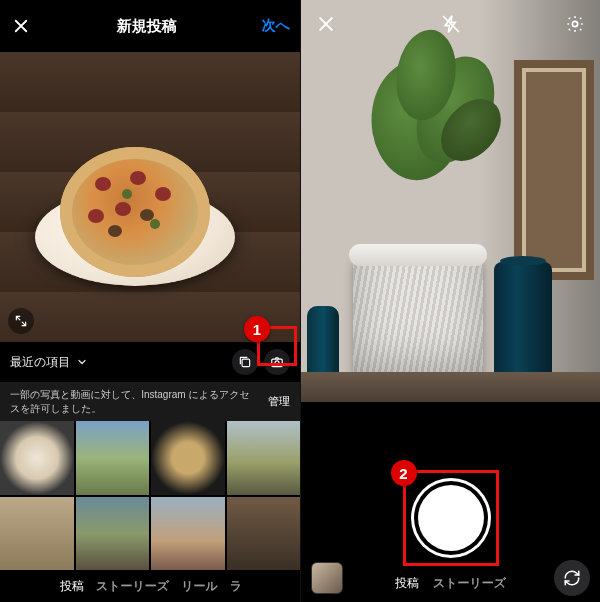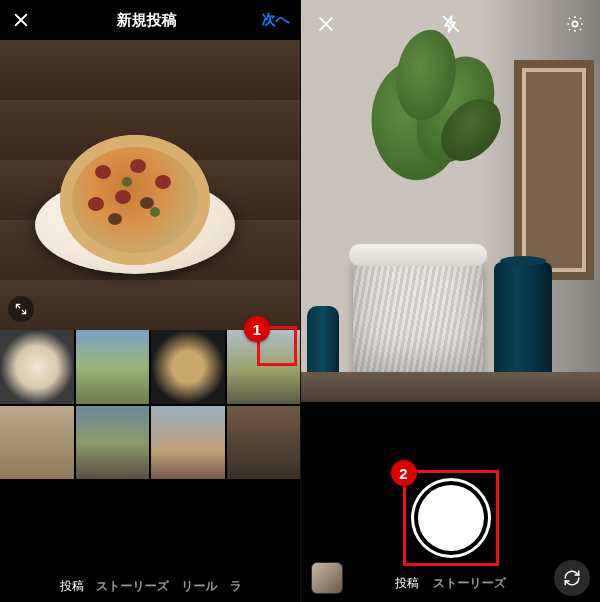--- a/index.html
+++ b/index.html
@@ -2,21 +2,21 @@
 <html><head>
 <meta charset="utf-8">
 <style>
   * { margin: 0; padding: 0; box-sizing: border-box; }
   html, body { width: 600px; height: 602px; background: #000; overflow: hidden; font-family: -apple-system, "Hiragino Sans", sans-serif; color: #fff; }
   .wrap { display: flex; width: 600px; height: 602px; }
   .pane { position: relative; width: 300px; height: 602px; background: #000; overflow: hidden; }
   .pane + .pane { border-left: 1px solid #111; }
 
   
-  .hdr { height: 40px; display: flex; align-items: center; justify-content: space-between; padding: 0 10px; }
+  .hdr { height: 52px; display: flex; align-items: center; justify-content: space-between; padding: 0 10px; }
   .ic { width: 22px; height: 22px; display: flex; align-items: center; justify-content: center; color: #fff; }
   .title { font-size: 15px; font-weight: 600; }
   .next { font-size: 14px; font-weight: 600; color: #0a84ff; }
 
   .preview { width: 300px; height: 290px; background: #2b1d14; position: relative; overflow: hidden; }
   .table { position: absolute; inset: 0; background: linear-gradient(180deg, #2a1a10 0%, #3a281c 40%, #46352a 100%); }
   .plank { position: absolute; left: 0; right: 0; height: 60px; background: linear-gradient(180deg, #4a372a, #3a281c); }
   .plank:nth-child(1){top:0;} .plank:nth-child(2){top:60px;} .plank:nth-child(3){top:120px;} .plank:nth-child(4){top:180px;} .plank:nth-child(5){top:240px;}
   .plate { position: absolute; left: 35px; top: 100px; width: 200px; height: 170px; border-radius: 50%; background: radial-gradient(ellipse at 40% 35%, #fdf6ec 0%, #f3e9db 55%, #e0d2bd 100%); box-shadow: 0 6px 18px rgba(0,0,0,.55); transform: rotateX(55deg); }
   .pizza { position: absolute; left: 60px; top: 95px; width: 150px; height: 130px; border-radius: 50%; background: radial-gradient(circle at 45% 40%, #c77c3a 0%, #d98f46 30%, #c9a86b 60%, #e6c98a 100%); box-shadow: inset 0 0 0 12px #d9b070; }
@@ -121,21 +121,47 @@
         <div class="top grn" style="left:62px;top:42px;"></div>
         <div class="top grn" style="left:90px;top:72px;"></div>
       </div>
       <div class="expand">
         <svg width="14" height="14" viewBox="0 0 24 24" fill="none" stroke="#fff" stroke-width="2" stroke-linecap="round">
             <path d="M4 10V4h6M20 14v6h-6M4 4l6 6M20 20l-6-6"></path>
           </svg>
       </div>
     </div>
 
-
+    <div class="pickerbar">
+      <span class="plabel">最近の項目</span>
+      <span class="chev">
+        <svg width="12" height="12" viewBox="0 0 24 24" fill="none" stroke="#ddd" stroke-width="2.5" stroke-linecap="round">
+            <path d="M6 9l6 6 6-6"></path>
+          </svg>
+      </span>
+      <span class="spacer"></span>
+      <span class="circbtn">
+        <svg width="14" height="14" viewBox="0 0 24 24" fill="none" stroke="#fff" stroke-width="2">
+            <rect x="7" y="7" width="13" height="13" rx="2"></rect>
+            <path d="M4 16V5a1 1 0 011-1h11"></path>
+          </svg>
+      </span>
+      <span class="circbtn">
+        <svg width="14" height="14" viewBox="0 0 24 24" fill="none" stroke="#fff" stroke-width="2">
+            <rect x="3" y="7" width="18" height="13" rx="2"></rect>
+            <circle cx="12" cy="13.5" r="3.5"></circle>
+            <path d="M9 7l1.2-2h3.6L15 7"></path>
+          </svg>
+      </span>
+    </div>
+
+    <div class="perm">
+      <div class="permtxt">一部の写真と動画に対して、Instagram によるアクセスを許可しました。</div>
+      <div class="manage">管理</div>
+    </div>
 
     <div class="grid">
       <div class="thumb t1"></div>
       <div class="thumb t2"></div>
       <div class="thumb t3"></div>
       <div class="thumb t4"></div>
       <div class="thumb t5"></div>
       <div class="thumb t6"></div>
       <div class="thumb t7"></div>
       <div class="thumb t8"></div>

